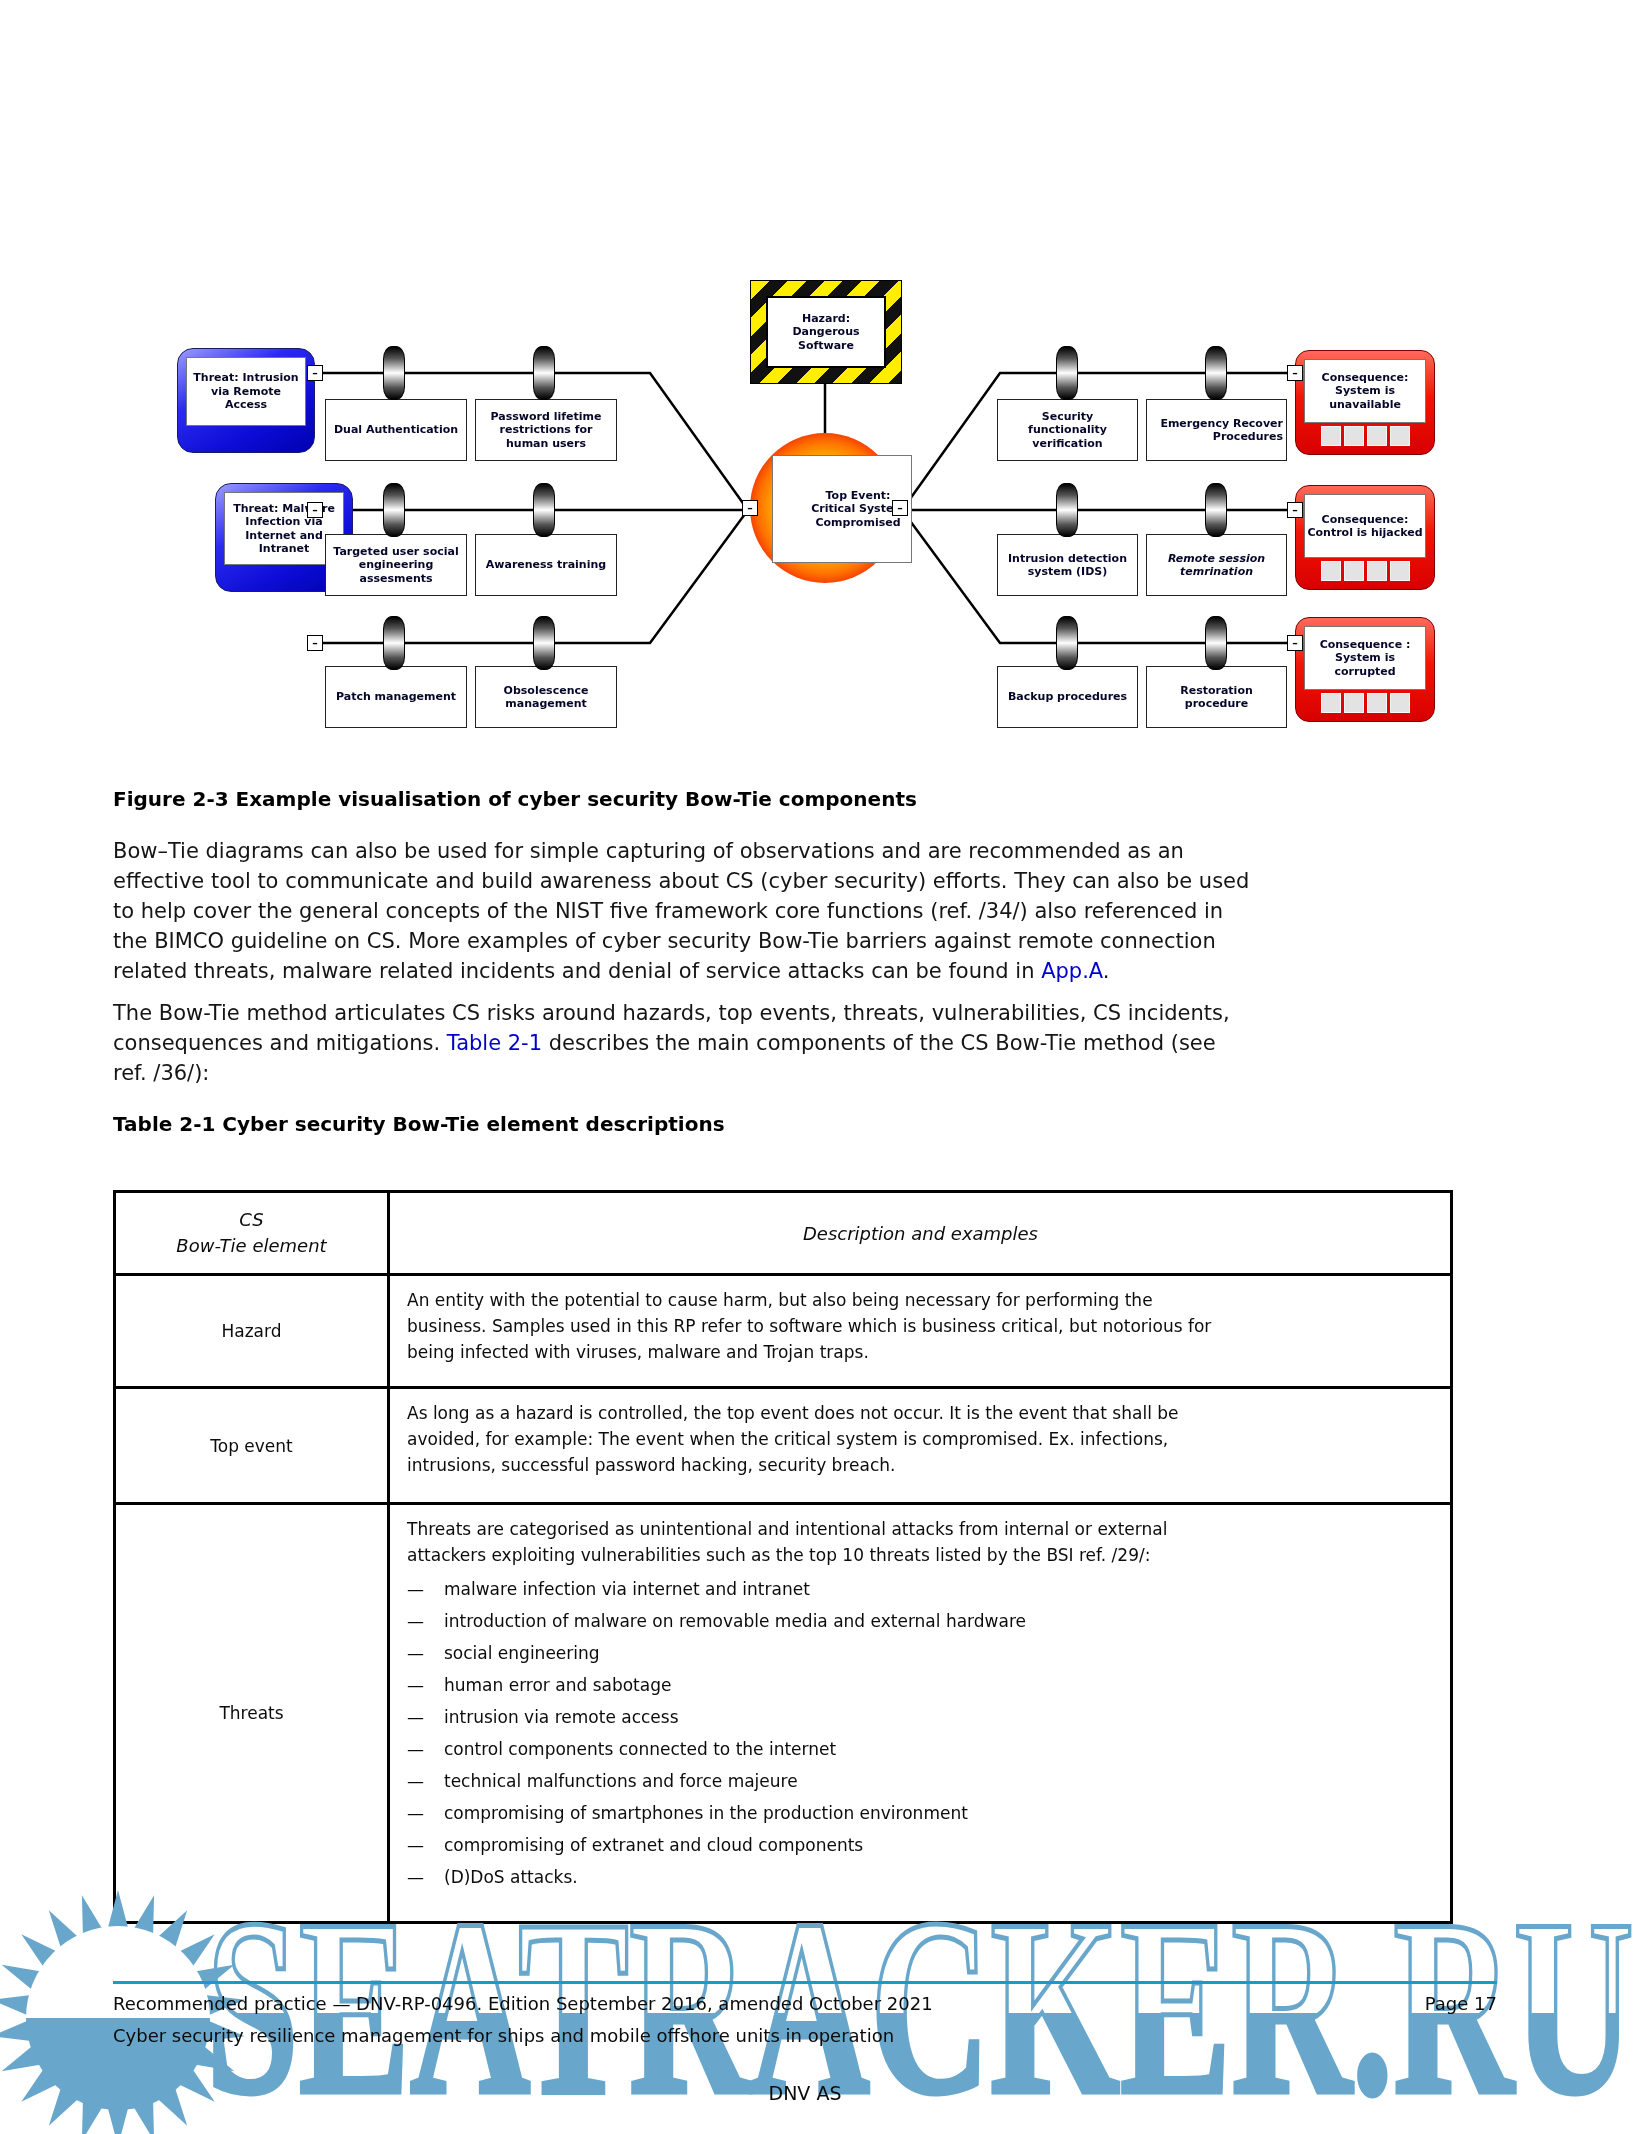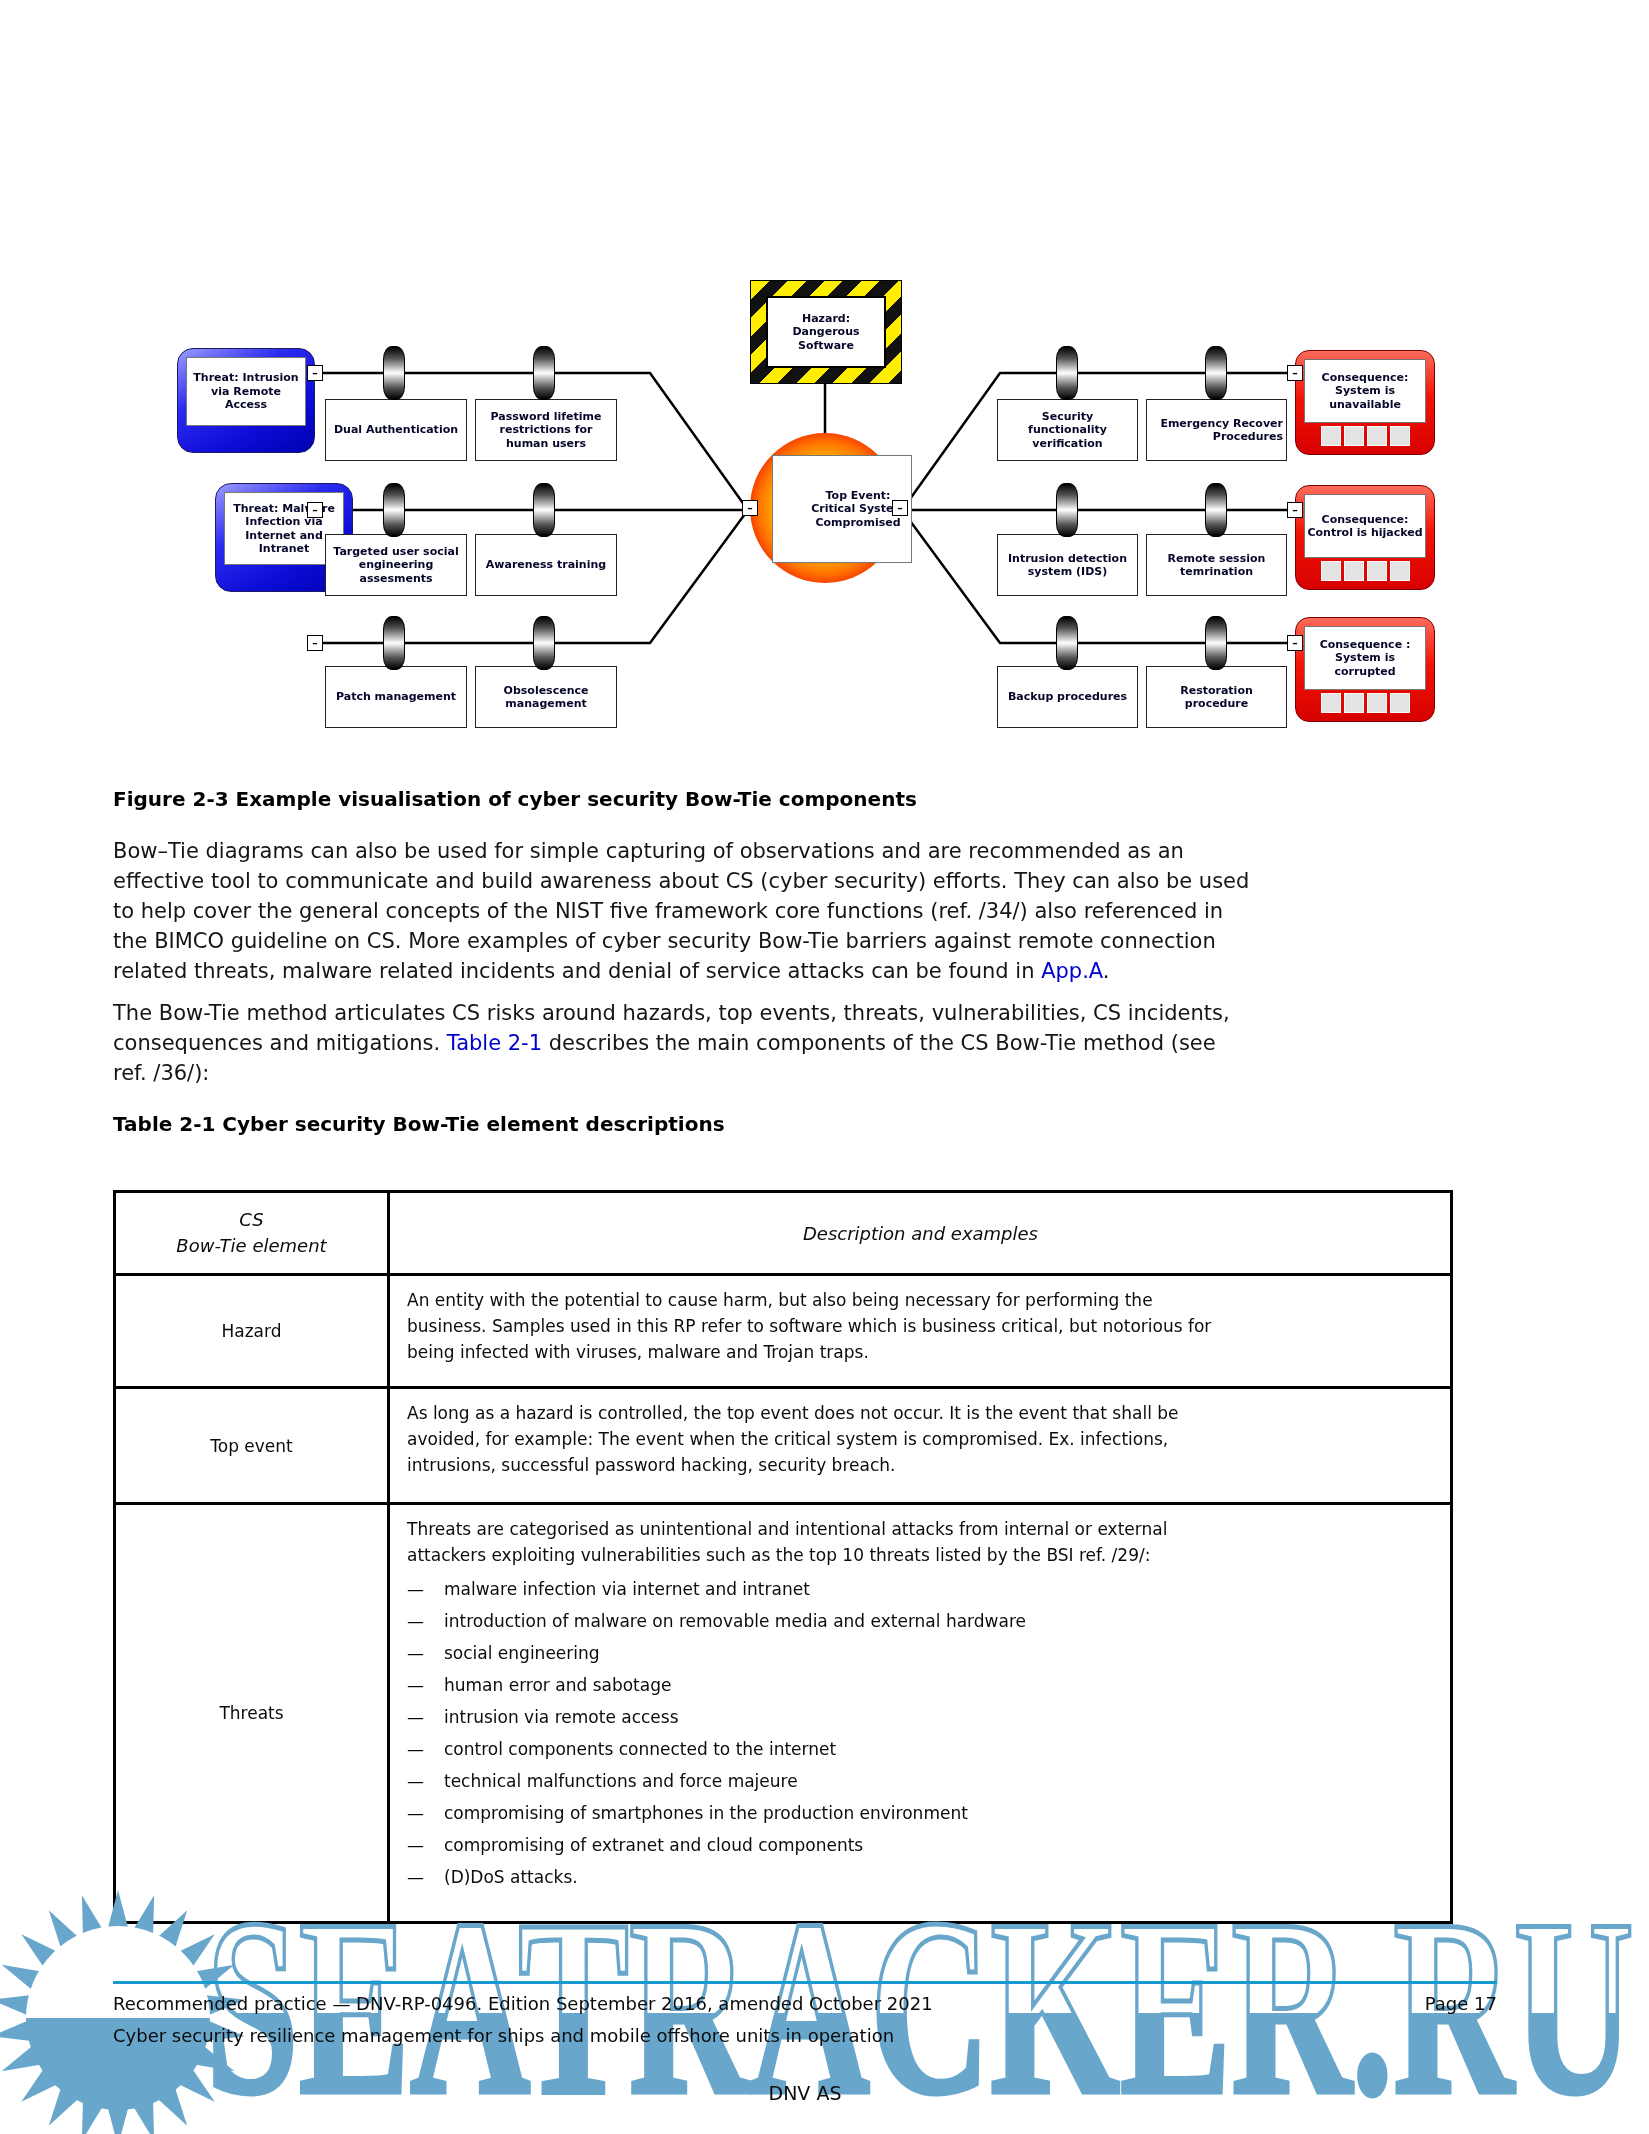--- a/index.html
+++ b/index.html
@@ -88,21 +88,21 @@
   <div class="dbox barrier-box" style="left:325px;top:399px;width:142px;height:62px;">Dual Authentication</div>
   <div class="dbox barrier-box" style="left:475px;top:399px;width:142px;height:62px;">Password lifetime restrictions for human users</div>
   <div class="dbox barrier-box" style="left:325px;top:534px;width:142px;height:62px;">Targeted user social engineering assesments</div>
   <div class="dbox barrier-box" style="left:475px;top:534px;width:142px;height:62px;">Awareness training</div>
   <div class="dbox barrier-box" style="left:325px;top:666px;width:142px;height:62px;">Patch management</div>
   <div class="dbox barrier-box" style="left:475px;top:666px;width:142px;height:62px;">Obsolescence management</div>
 
   <div class="dbox barrier-box" style="left:997px;top:399px;width:141px;height:62px;">Security functionality verification</div>
   <div class="dbox barrier-box" style="left:1146px;top:399px;width:141px;height:62px;text-align:right;">Emergency Recover Procedures</div>
   <div class="dbox barrier-box" style="left:997px;top:534px;width:141px;height:62px;">Intrusion detection system (IDS)</div>
-  <div class="dbox barrier-box" style="left:1146px;top:534px;width:141px;height:62px;">Remote session temrination</div>
+  <div class="dbox barrier-box" style="left:1146px;top:534px;width:141px;height:62px;font-style:italic;">Remote session temrination</div>
   <div class="dbox barrier-box" style="left:997px;top:666px;width:141px;height:62px;">Backup procedures</div>
   <div class="dbox barrier-box" style="left:1146px;top:666px;width:141px;height:62px;">Restoration procedure</div>
 
   <div class="dbox cons-box" style="left:1295px;top:350px;width:140px;height:105px;">
     <div class="cons-inner">Consequence: System is unavailable</div>
     <div class="cons-cells">
         <div class="cons-cell"></div>
         <div class="cons-cell"></div>
         <div class="cons-cell"></div>
         <div class="cons-cell"></div>

